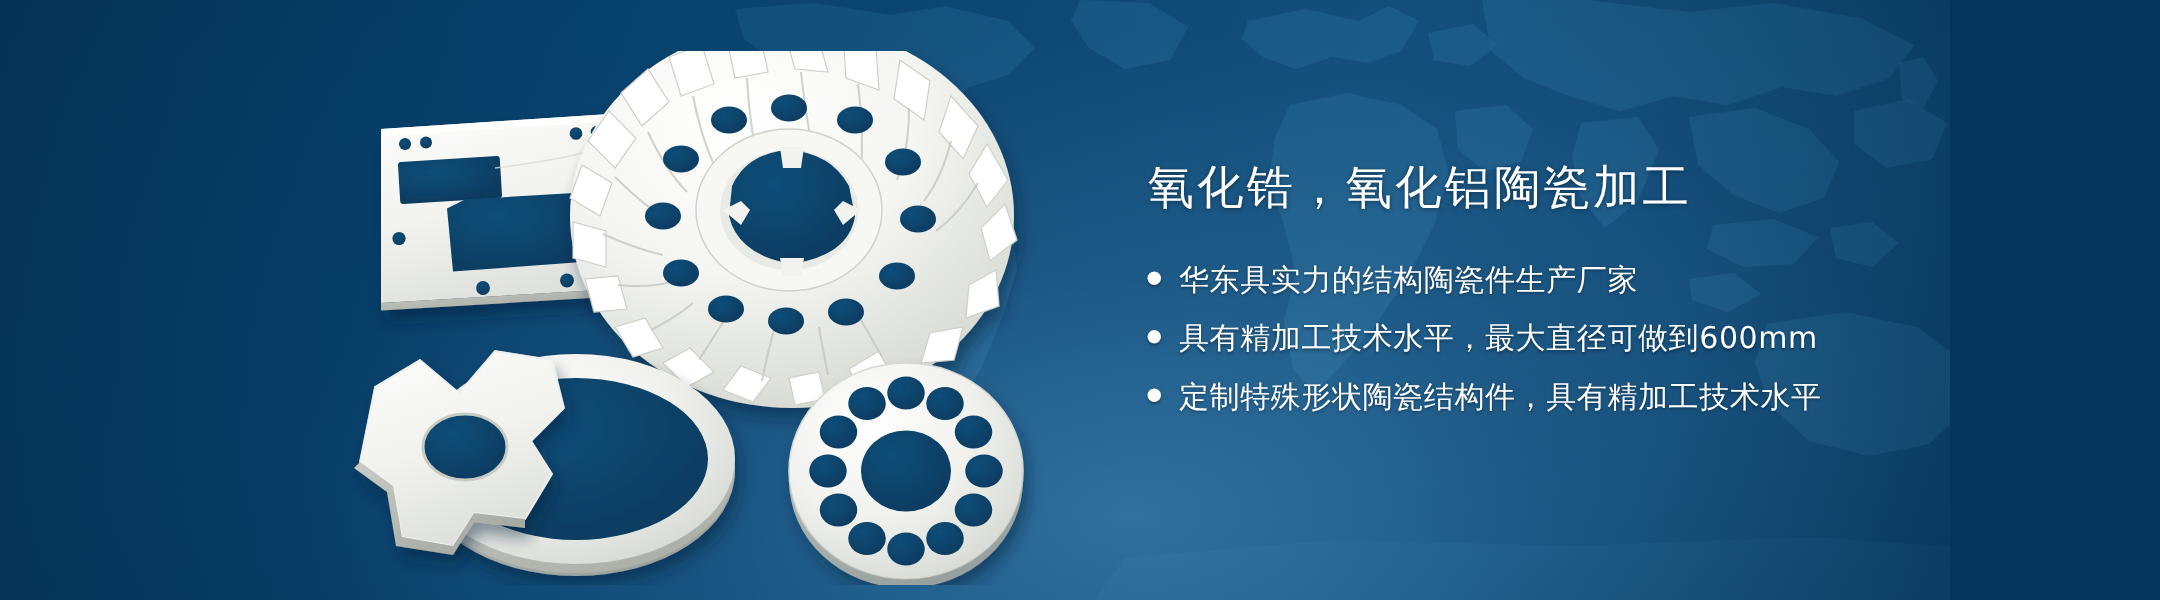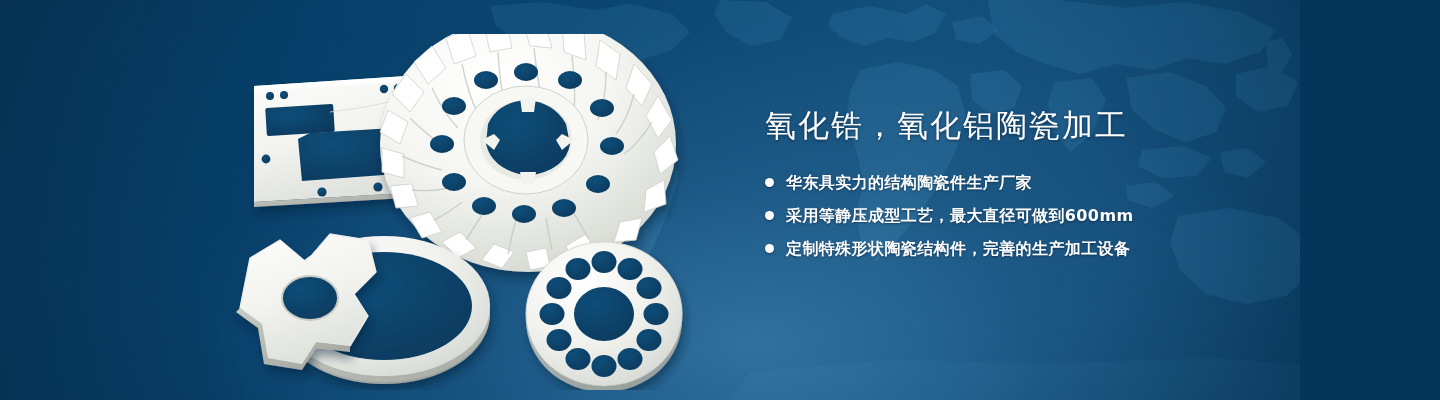--- a/index.html
+++ b/index.html
@@ -72,25 +72,24 @@
   .dot{
     width:9px; height:9px;
     border-radius:50%;
     background:#ffffff;
     flex:0 0 9px;
     margin-right:12px;
     box-shadow:0 1px 2px rgba(0,18,36,0.5);
   }
   .bullet-text{
     color:#ffffff;
-    font-size:16px;
+    font-size:20px;
     letter-spacing:0.4px;
     line-height:1.5;
     text-shadow:0 1px 2px rgba(0,20,40,0.5);
-    font-weight:bold;
   }
 </style>
 </head>
 <body>
 
 <div class="banner">
 
   <div class="bg-base"></div>
 
   <div class="bg-map">
@@ -313,22 +312,22 @@
 
     <h1 class="headline">氧化锆，氧化铝陶瓷加工</h1>
 
     <ul class="bullets">
       <li class="bullet">
         <span class="dot"></span>
         <span class="bullet-text">华东具实力的结构陶瓷件生产厂家</span>
       </li>
       <li class="bullet">
         <span class="dot"></span>
-        <span class="bullet-text">采用等静压成型工艺，最大直径可做到600mm</span>
+        <span class="bullet-text">具有精加工技术水平，最大直径可做到600mm</span>
       </li>
       <li class="bullet">
         <span class="dot"></span>
-        <span class="bullet-text">定制特殊形状陶瓷结构件，完善的生产加工设备</span>
+        <span class="bullet-text">定制特殊形状陶瓷结构件，具有精加工技术水平</span>
       </li>
     </ul>
 
   </div>
 </div>
 
 </body></html>

